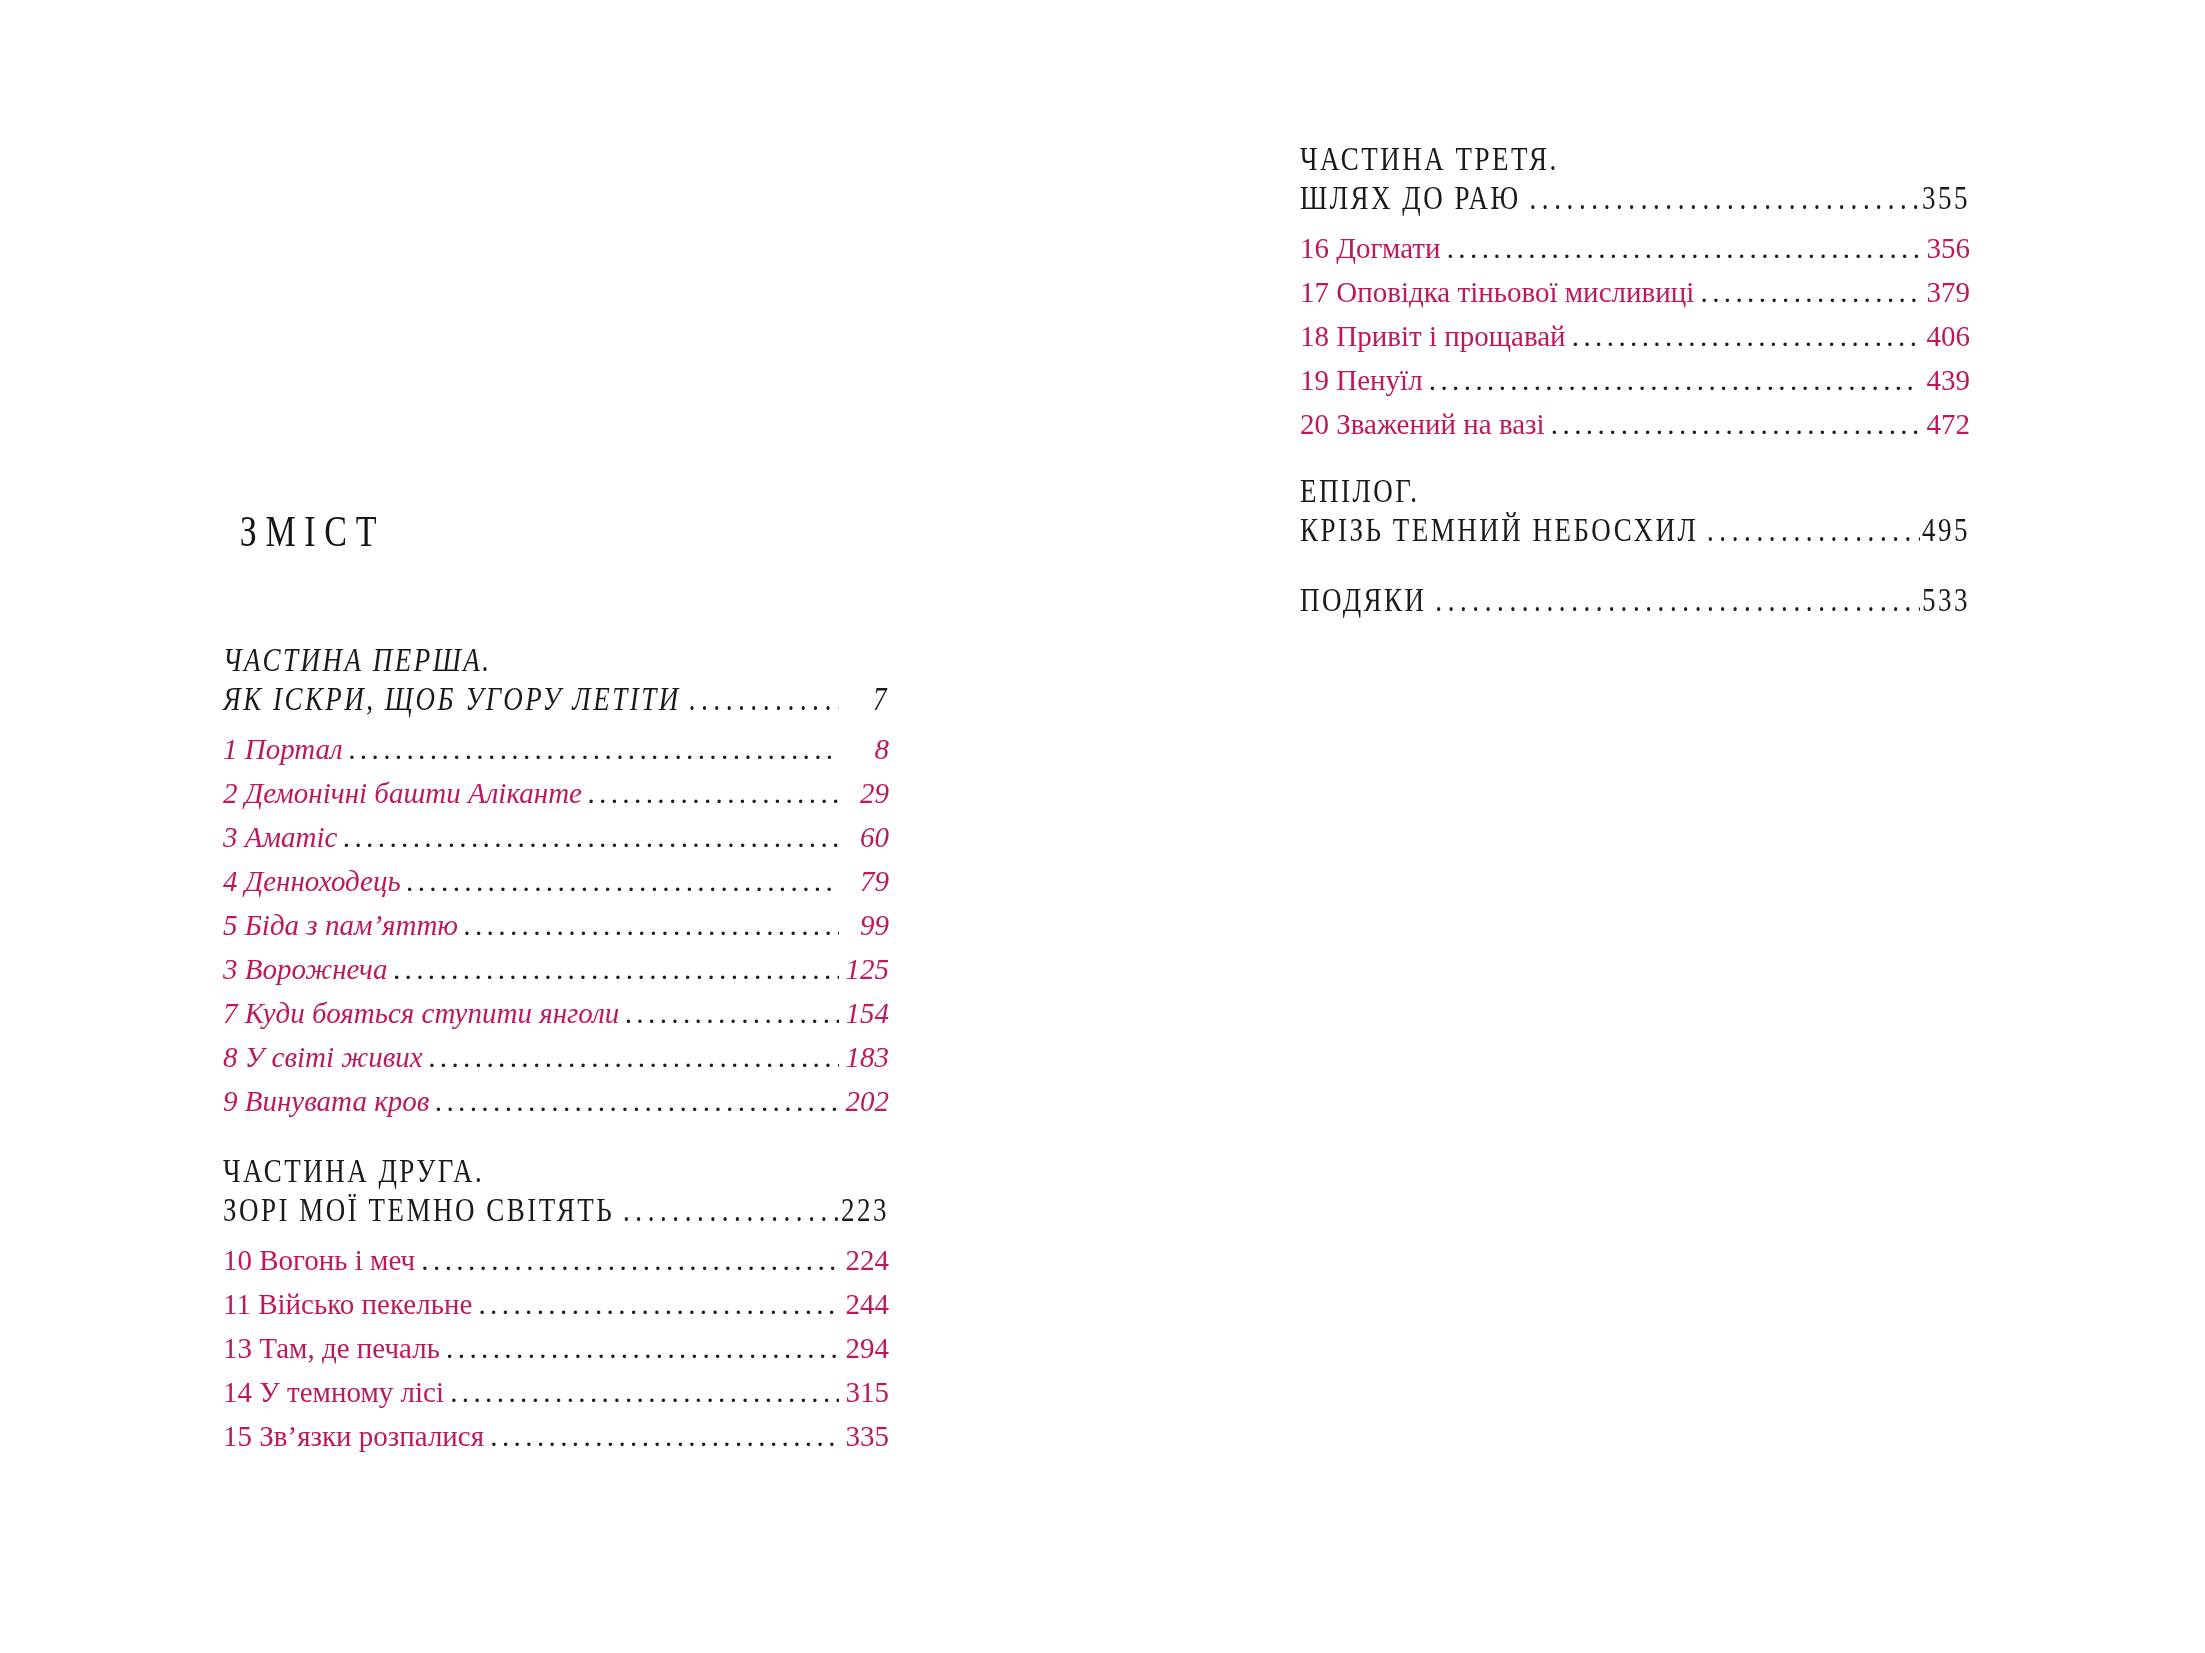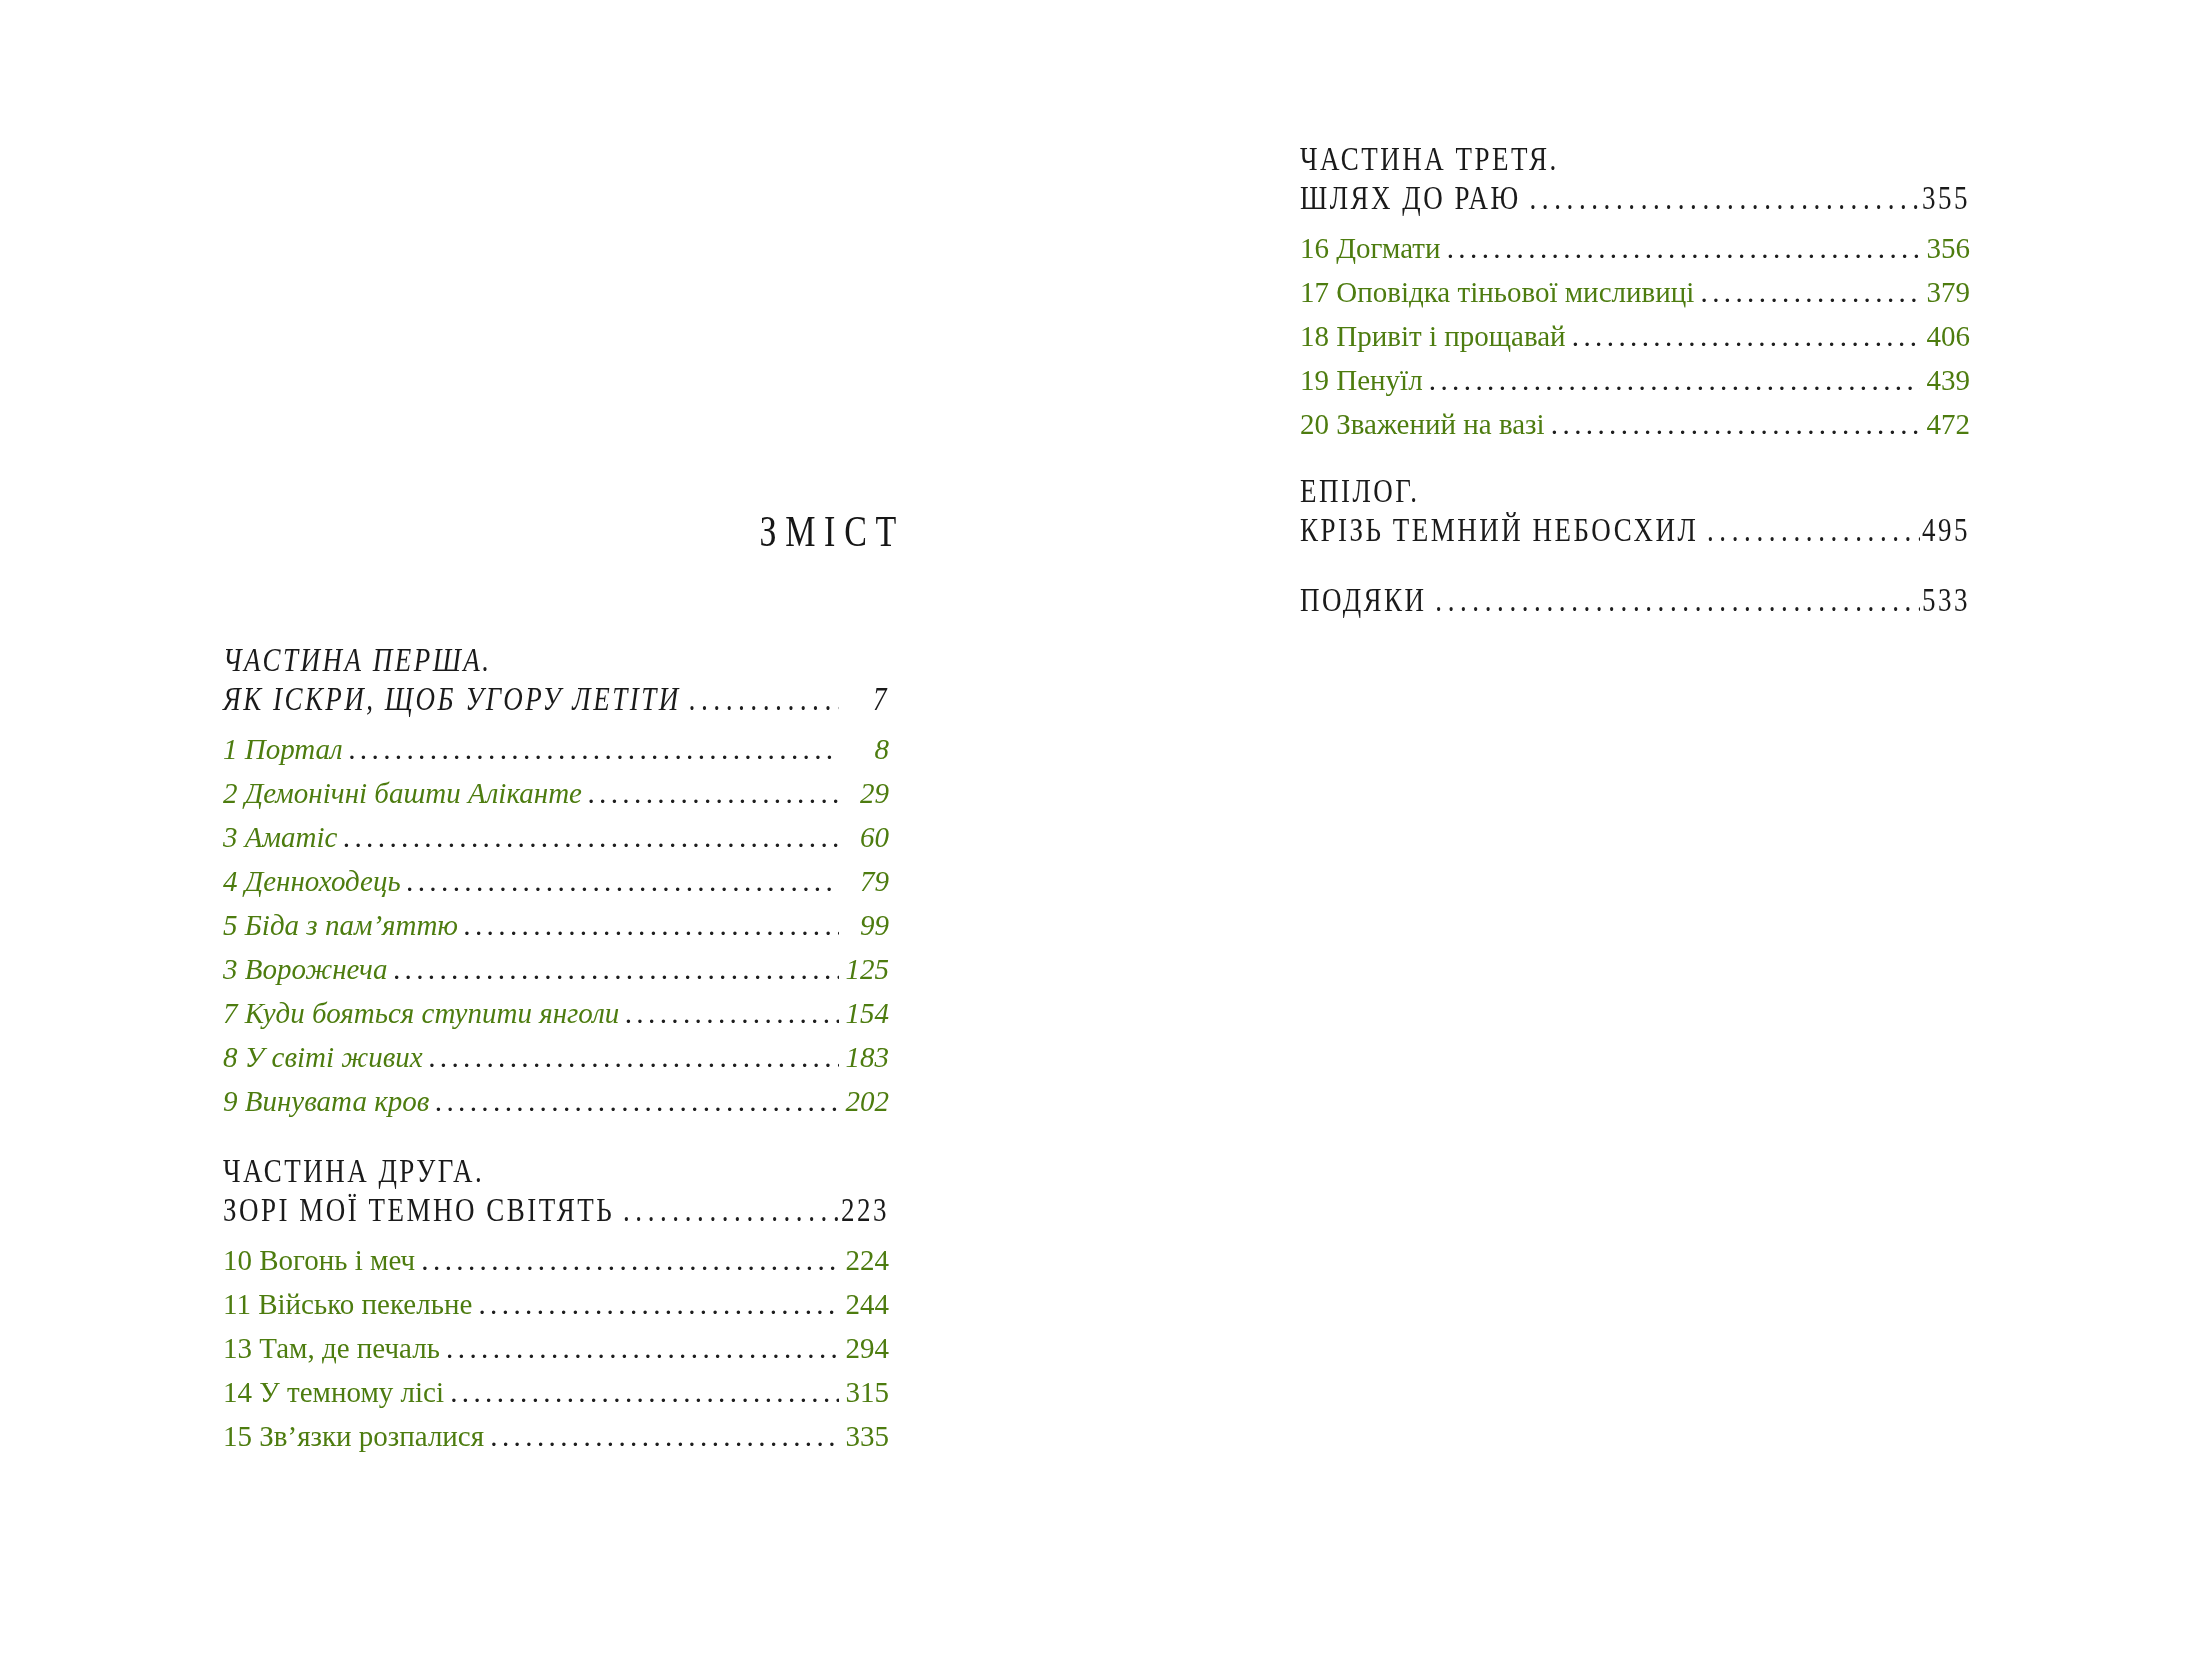--- a/index.html
+++ b/index.html
@@ -9,22 +9,22 @@
     font-family:"Liberation Serif","DejaVu Serif",serif;
     color:#1b1b1b;
     overflow:hidden;
   }
   .page{position:relative;width:2205px;height:1654px;background:#ffffff;}
   .col{position:absolute;top:0;height:1654px;}
   .col-left{left:223px;width:666px;}
   .col-right{left:1300px;width:670px;}
 
   .book-title{
-    position:absolute;left:16px;width:100%;top:514px;
-    text-align:right;line-height:50px;
+    position:absolute;left:8px;width:100%;top:514px;
+    text-align:left;line-height:50px;
   }
   .book-title .disp{
     display:inline-block;
     font-size:34px;letter-spacing:8.7px;text-indent:8.7px;
     transform:scaleY(1.3);transform-origin:center bottom;
     font-weight:400;color:#161616;
   }
 
   .section{position:absolute;left:0;width:100%;}
   .sec-p1{top:641px;font-style:italic;}
@@ -41,21 +41,21 @@
   .h-row{
     display:flex;align-items:baseline;
     line-height:39px;font-size:27px;letter-spacing:2.5px;
     transform:scaleY(1.25);transform-origin:left center;
     white-space:nowrap;color:#1a1a1a;
   }
   .entries{margin-top:7.5px;}
   .row{
     display:flex;align-items:baseline;
     line-height:44px;font-size:29px;
-    white-space:nowrap;color:#4d7c0f;
+    white-space:nowrap;color:#be185d;
   }
   .label{flex:none;}
   .dots{
     flex:1 1 auto;overflow:hidden;white-space:nowrap;
     margin-left:6.2px;
     color:#1d1d1d;
   }
   .dots::after{
     content:"..........................................................................................................................................";
     letter-spacing:4.4px;

